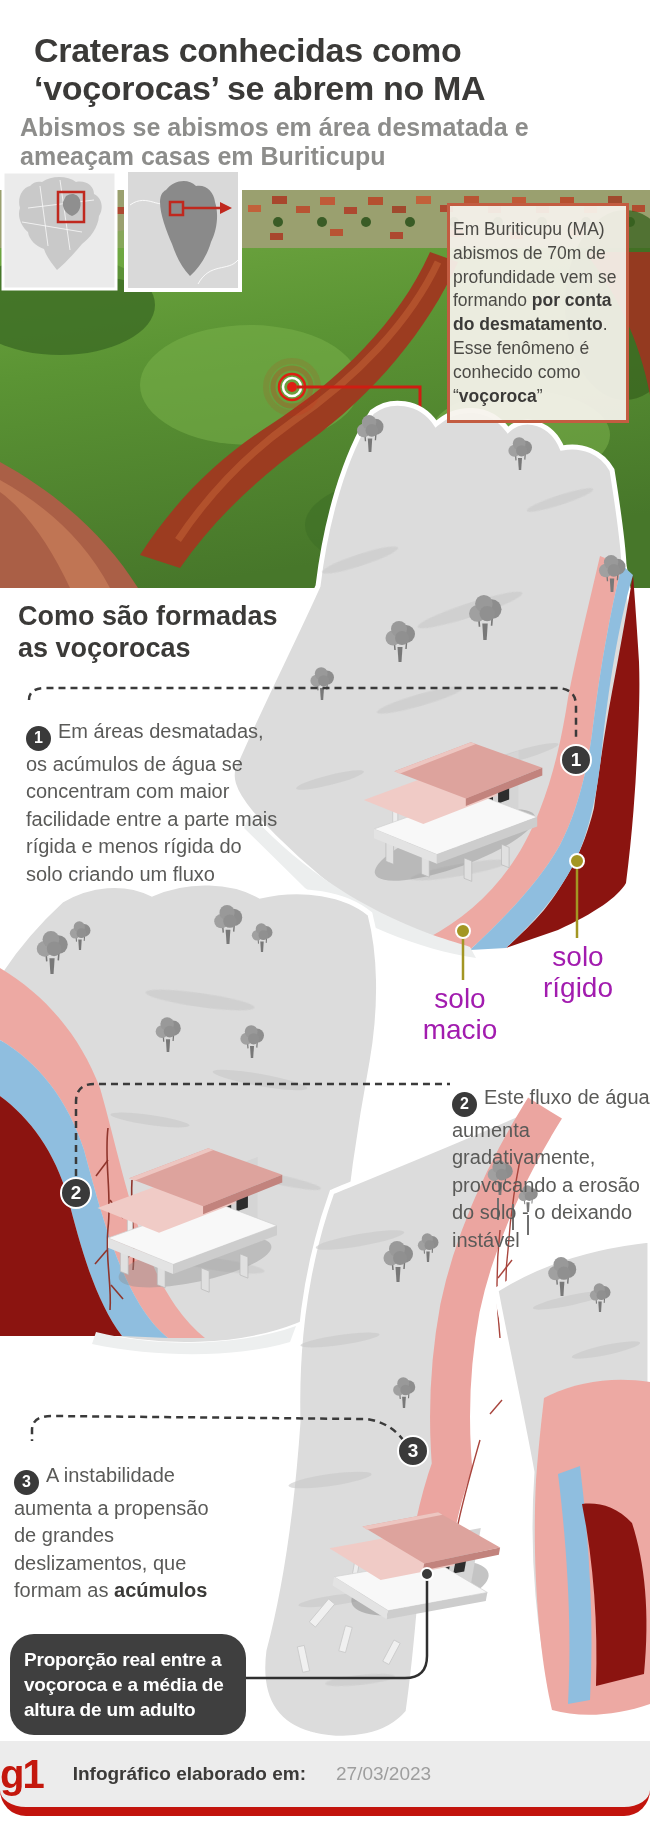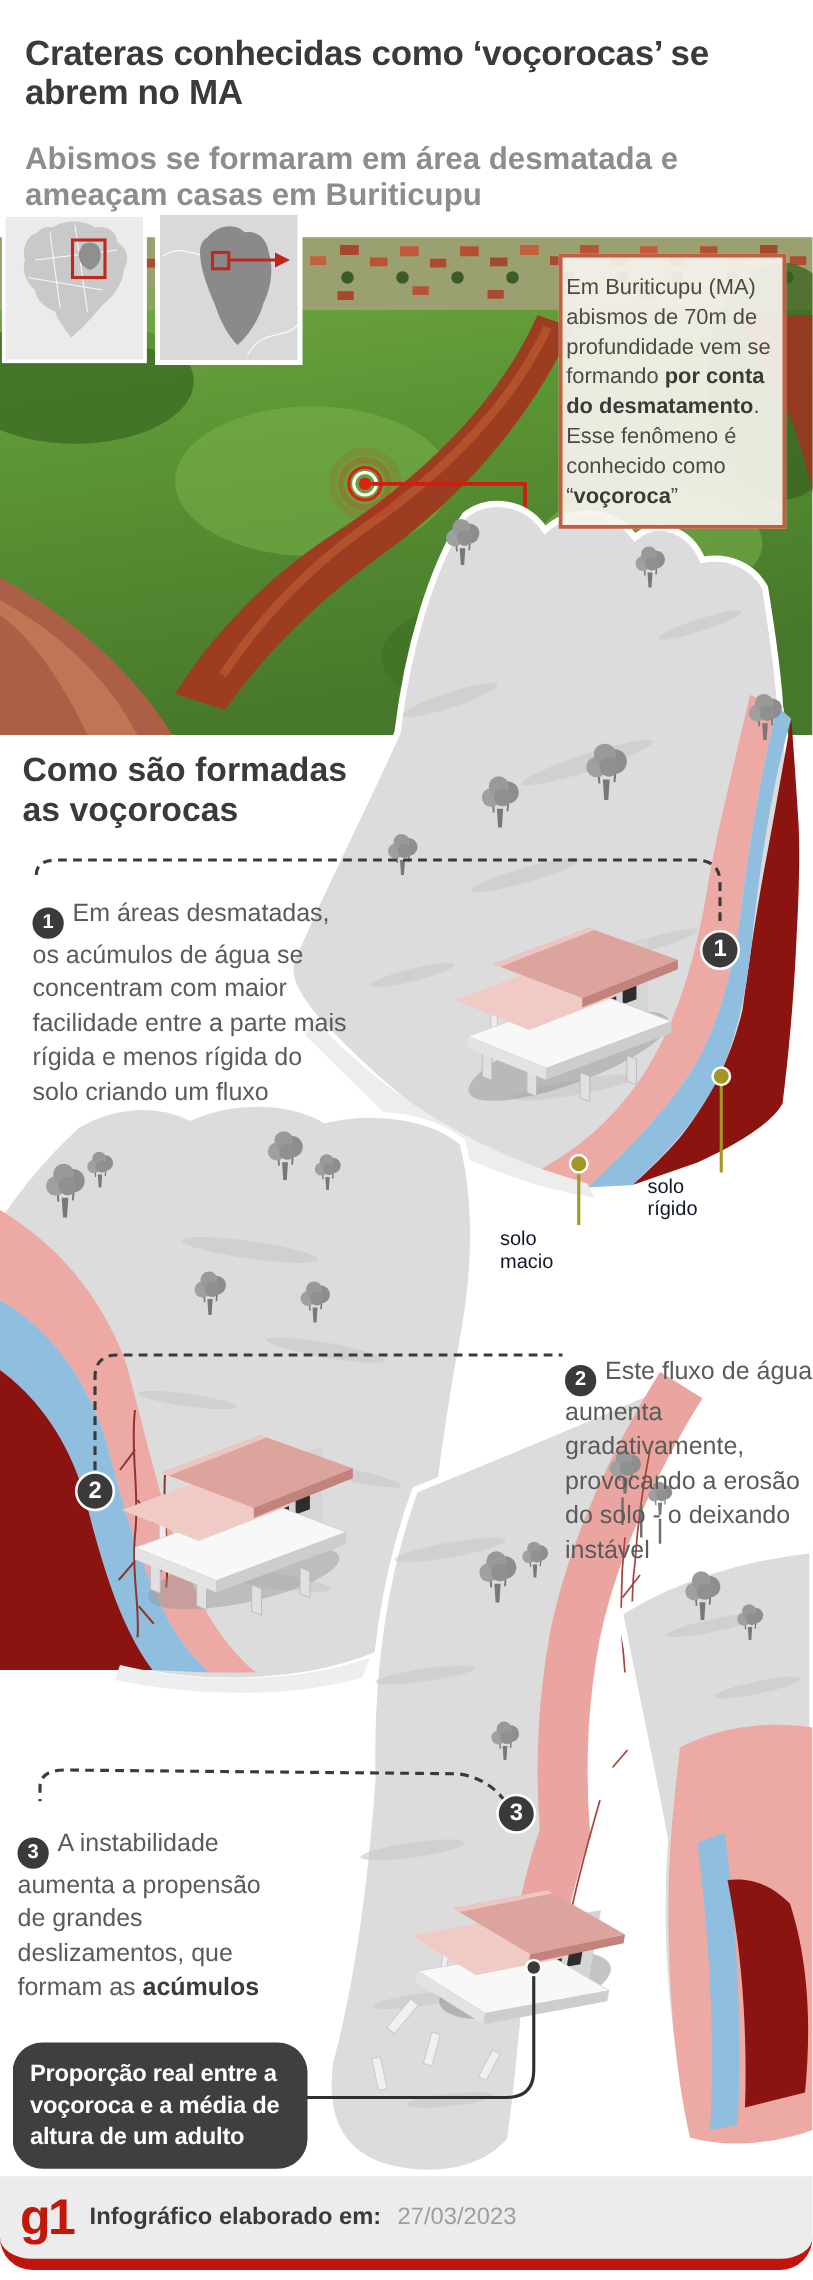--- a/index.html
+++ b/index.html
@@ -1,20 +1,20 @@
 <!DOCTYPE html>
 <html><head>
 <meta charset="utf-8">
 <style>
   html,body{margin:0;padding:0;}
   body{width:650px;height:1824px;position:relative;background:#fff;overflow:hidden;
        font-family:"Liberation Sans",sans-serif;}
   .abs{position:absolute;}
   svg.scene{position:absolute;left:0;top:0;}
-  .title{left:20px;top:8px;width:580px;font-size:28px;font-weight:800;color:#3b3a38;
+  .title{left:34px;top:8px;width:580px;font-size:34px;font-weight:800;color:#3b3a38;
          line-height:1.12;letter-spacing:-0.3px;}
   .subtitle{left:20px;top:92px;width:620px;font-size:25px;font-weight:bold;color:#8d8d8b;
             line-height:1.16;}
   .callout{left:447px;top:203px;width:170px;background:rgba(246,243,237,0.93);
            border:3px solid #c35c41;padding:12px 3px;font-size:17.5px;line-height:1.36;
            color:#4b4a46;}
   .callout b{color:#3b3a38;}
   .section-heading{left:18px;top:600px;width:320px;font-size:27px;font-weight:800;
                    color:#3b3a38;line-height:1.2;white-space:pre-line;}
   .step{font-size:20px;color:#5a5a58;line-height:1.38;}
@@ -22,30 +22,30 @@
   .step1{left:26px;top:698px;width:255px;}
   .step2{left:452px;top:1064px;width:200px;}
   .step3{left:14px;top:1442px;width:220px;}
   .nbadge{display:inline-flex;width:25px;height:25px;border-radius:50%;background:#3a3a3a;
           color:#fff;font-weight:bold;font-size:16px;align-items:center;justify-content:center;
           margin-right:7px;vertical-align:-5px;}
   .dbadge{position:absolute;width:32px;height:32px;border-radius:50%;background:#3a3a3a;
           color:#fff;font-weight:bold;font-size:19px;display:flex;align-items:center;
           justify-content:center;border:2.5px solid #fff;box-sizing:border-box;}
   .badge1{left:560px;top:744px;} .badge2{left:60px;top:1177px;} .badge3{left:397px;top:1435px;}
-  .soil-label{font-size:16px;color:#0f172a;text-align:left;line-height:1.12;
+  .soil-label{font-size:28px;color:#a21caf;text-align:center;line-height:1.12;
               white-space:pre-line;}
   .soil-soft{left:400px;top:983px;width:120px;}
   .soil-rigid{left:518px;top:941px;width:120px;}
   .scale-box{left:10px;top:1634px;width:208px;background:#3f3f3f;border-radius:24px;
              padding:13px 14px;font-size:19px;font-weight:bold;color:#fff;line-height:1.32;
              letter-spacing:-0.2px;}
   .footer{left:0;top:1741px;width:650px;height:75px;box-sizing:border-box;background:#ececec;
           border-bottom:9px solid #c2140d;border-radius:0 0 26px 26px;display:flex;
-          align-items:center;padding-left:16px;gap:13px;}
+          align-items:center;gap:30px;}
   .g1-logo{font-size:40px;font-weight:800;color:#c4170c;letter-spacing:-2px;}
   .footer-label{font-size:19px;font-weight:bold;color:#3b3a38;text-align:center;}
   .footer-date{font-size:19px;color:#9e9e9e;}
 </style>
 </head>
 <body>
 
 <svg class="scene" width="650" height="1824" viewBox="0 0 650 1824">
   <defs>
     <linearGradient id="gGreen" x1="0" y1="0" x2="0.25" y2="1">
@@ -354,21 +354,21 @@
     </g>
     <path d="M404,1441 Q390,1422 366,1419 L52,1416 Q32,1416 32,1430 L32,1441" stroke="#3a3a3a" stroke-width="2.5" stroke-dasharray="7 5" fill="none"></path>
     <g>
       <path d="M427,1580 L427,1656 Q427,1678 405,1678 L240,1678" stroke="#2f2f2f" stroke-width="2.5" fill="none"></path>
       <circle cx="427" cy="1574" r="6" fill="#3a3a3a" stroke="#ffffff" stroke-width="2"></circle>
     </g>
   </g>
 </svg>
 
 <h1 class="abs title">Crateras conhecidas como ‘voçorocas’ se abrem no MA</h1>
-<h2 class="abs subtitle">Abismos se formaram em área desmatada e ameaçam casas em Buriticupu</h2>
+<h2 class="abs subtitle">Abismos se abismos em área desmatada e ameaçam casas em Buriticupu</h2>
 
 <div class="abs callout">
   <span>Em Buriticupu (MA) abismos de 70m de profundidade vem se formando </span><b>por conta do desmatamento</b><span>. Esse fenômeno é conhecido como “</span><b>voçoroca</b><span>”</span>
 </div>
 
 <div class="abs section-heading">Como são formadas
 as voçorocas</div>
 
 <p class="abs step step1">
   <span class="nbadge">1</span><span>Em áreas desmatadas, os acúmulos de água se concentram com maior facilidade entre a parte mais rígida e menos rígida do solo criando um fluxo</span><b></b>

